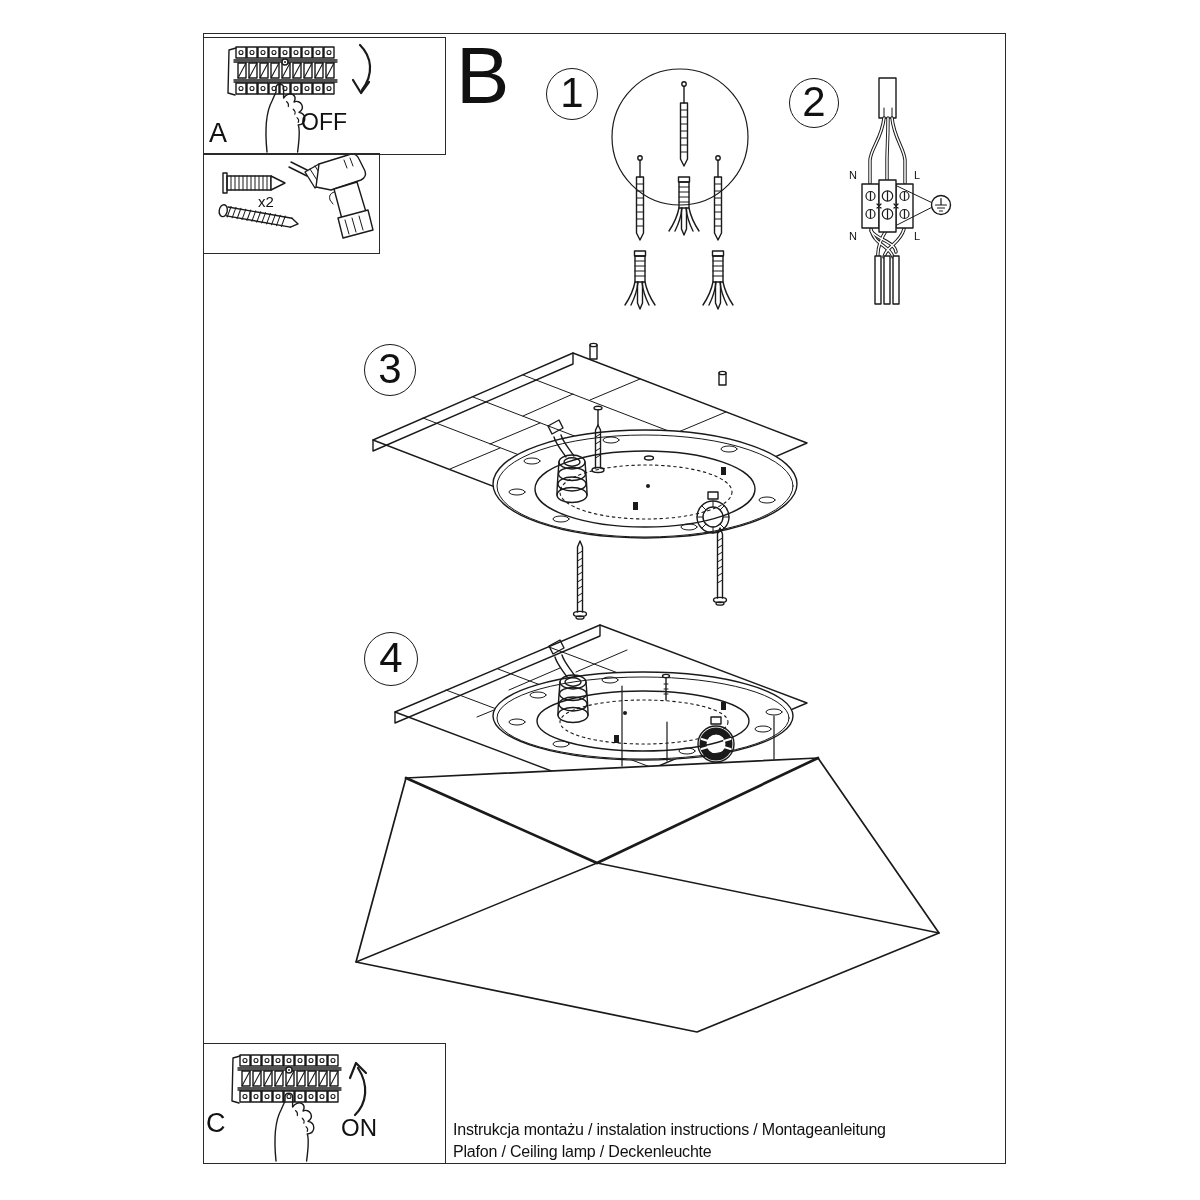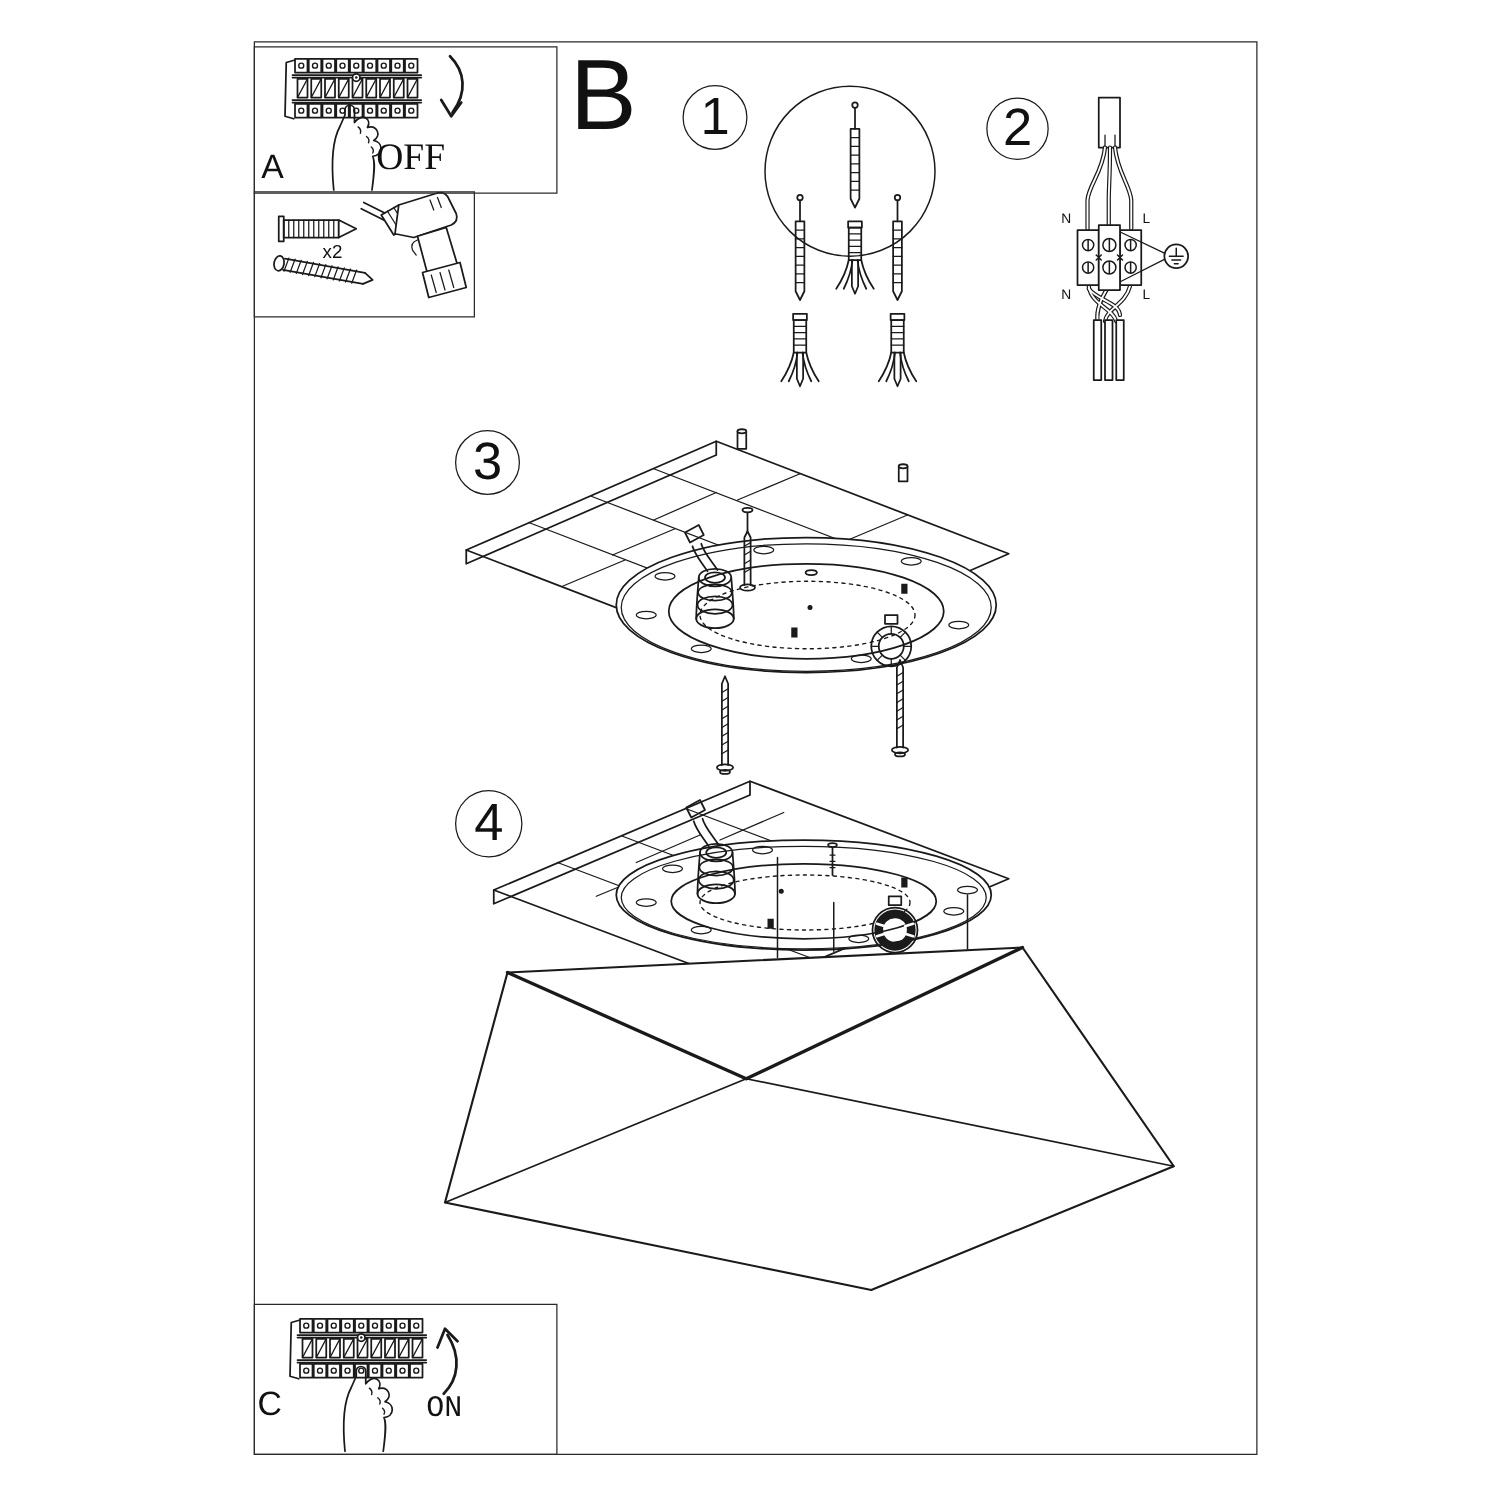--- a/index.html
+++ b/index.html
@@ -286,21 +286,21 @@
   <g>
     <use href="#gHand" transform="translate(9,1009)"></use>
   </g>
   <g stroke-width="2.2">
     <path d="M355,1115 C367,1103 369,1085 358,1068"></path>
     <path d="M350,1078 L356,1063 L366,1073"></path>
   </g>
 </svg>
 
 <div class="lbl" style="left:209px;top:118px;font-size:27px;">A</div>
-<div class="lbl" style="left:301px;top:109px;font-size:30px;font-family:Liberation Serif, serif;">OFF</div>
+<div class="lbl" style="left:301px;top:109px;font-size:23px;">OFF</div>
 
 <div class="lbl" style="left:258px;top:193px;font-size:15px;">x2</div>
 
 <div class="lbl" style="left:456px;top:36px;font-size:80px;line-height:80px;">B</div>
 
 <div class="stepcircle" style="left:546px;top:68px;width:50px;height:50px;">
   <span class="stepnum">1</span>
 </div>
 <div class="stepcircle" style="left:789px;top:78px;width:48px;height:48px;">
   <span class="stepnum">2</span>
@@ -311,16 +311,18 @@
 <div class="stepcircle" style="left:364px;top:632px;width:52px;height:52px;">
   <span class="stepnum">4</span>
 </div>
 
 <div class="lbl wirelbl" style="left:849px;top:169px;">N</div>
 <div class="lbl wirelbl" style="left:914px;top:169px;">L</div>
 <div class="lbl wirelbl" style="left:849px;top:230px;">N</div>
 <div class="lbl wirelbl" style="left:914px;top:230px;">L</div>
 
 <div class="lbl" style="left:206px;top:1108px;font-size:27px;">C</div>
-<div class="lbl" style="left:341px;top:1114px;font-size:24px;font-family:Liberation Mono, monospace;">ON</div>
+<div class="lbl" style="left:341px;top:1114px;font-size:24px;">ON</div>
 
 <div class="abs footer" style="left:453px;top:1119px;z-index:4;">
+  <div>Instrukcja montażu / instalation instructions / Montageanleitung</div>
+  <div>Plafon / Ceiling lamp / Deckenleuchte</div>
 </div>
 
 </body></html>

